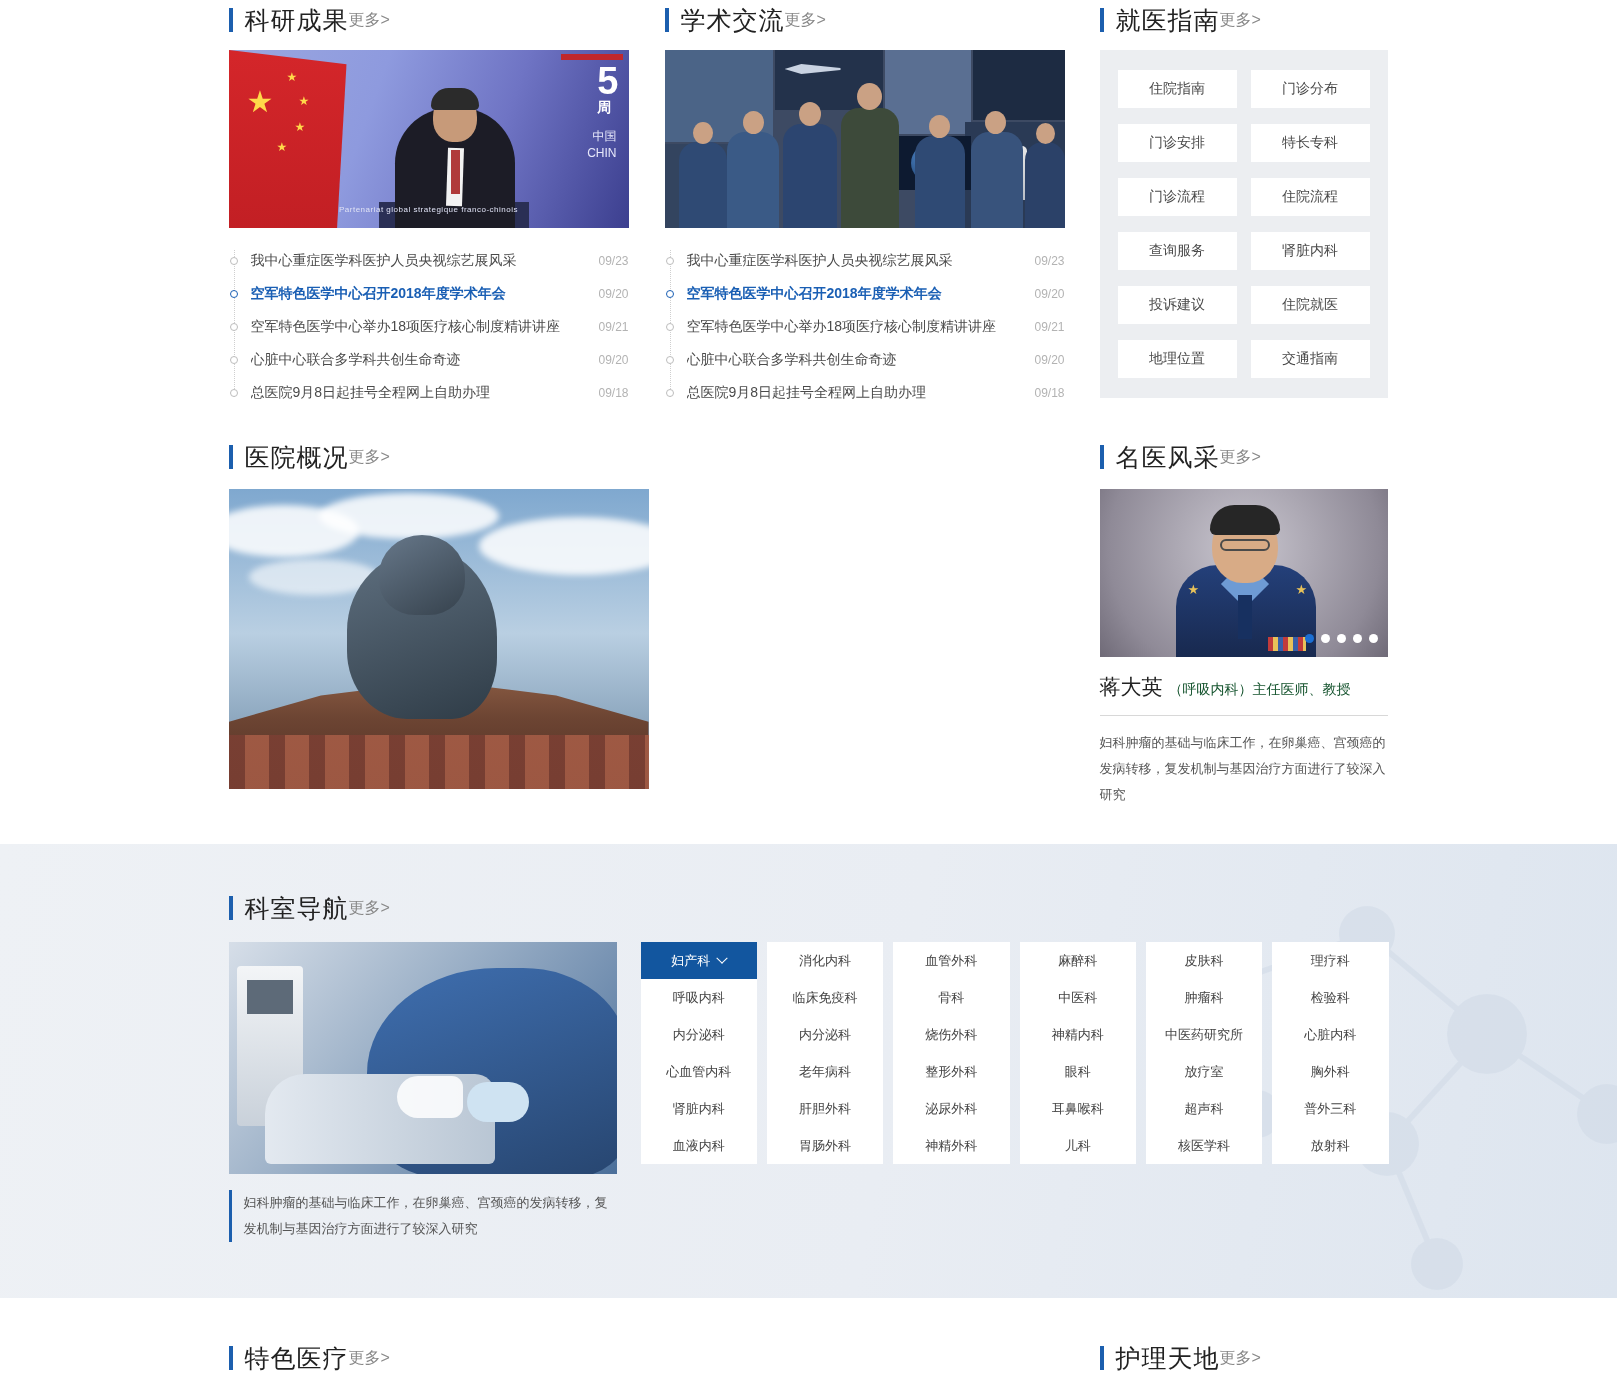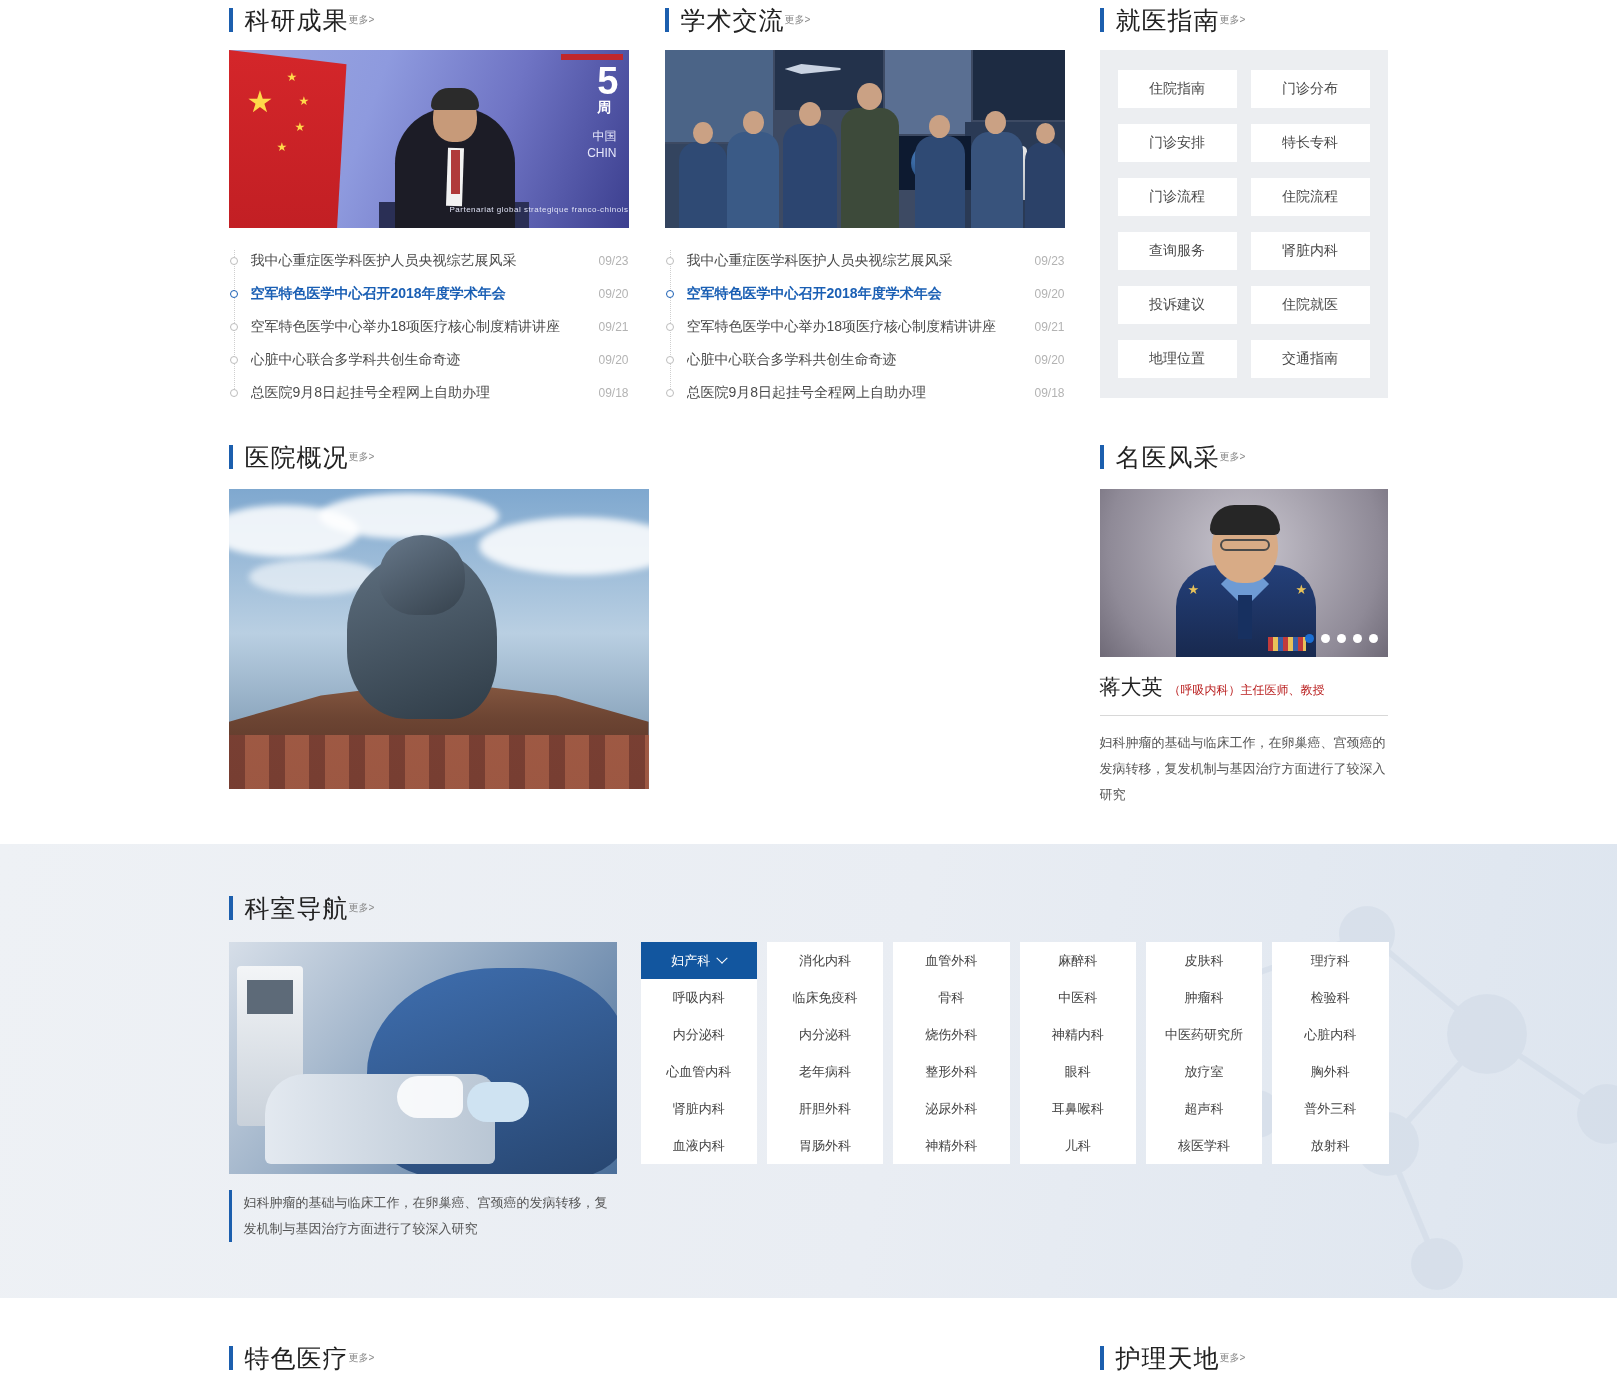--- a/index.html
+++ b/index.html
@@ -28,21 +28,21 @@
     line-height: 1;
   }
   .sec-bar {
     width: 4px;
     height: 24px;
     background: #1c5fae;
     margin-right: 12px;
     display: inline-block;
   }
   .more-link {
-    font-size: 10px;
+    font-size: 16px;
     color: #888;
     text-decoration: none;
     white-space: nowrap;
   }
 
   
   .top-wrap {
     width: 1160px;
     margin: 0 auto;
     padding-top: 0;
@@ -101,21 +101,21 @@
     position:absolute; left:150px; bottom:0; width:150px; height:26px;
     background:#2a2f55;
   }
   .thumb1 .badge {
     position:absolute; right:10px; top:12px; color:#ffffff; font-size:38px;
     font-weight:bold; line-height:1;
   }
   .thumb1 .badge small { display:block; font-size:14px; letter-spacing:2px; }
   .thumb1 .redbar { position:absolute; right:6px; top:4px; width:62px; height:6px; background:#c0272d; }
   .thumb1 .cap {
-    position:absolute; left:0; right:0; bottom:14px; text-align:right;
+    position:absolute; left:0; right:0; bottom:14px; text-align:center;
     color:#dfe2f5; font-size:8px; letter-spacing:.5px;
   }
   .thumb1 .cn {
     position:absolute; right:12px; top:78px; color:#e8e9fb; font-size:12px; line-height:1.4;
     text-align:right;
   }
 
   
   .thumb2 { background:#3d4a63; }
   .thumb2 .panel { position:absolute; background:#2b3c58; }
@@ -313,21 +313,21 @@
   }
   .dots span.on { background:#1a6fd4; }
 
   .doctor-name-row {
     margin-top: 16px;
     display:flex; align-items:baseline; gap:6px;
     padding-bottom:14px;
     border-bottom:1px solid #d8d8d8;
   }
   .doctor-name { font-size:21px; color:#222; }
-  .doctor-meta { font-size:12px; color:#b91c1c; }
+  .doctor-meta { font-size:14px; color:#14532d; }
   .doctor-desc {
     margin-top:14px; font-size:13px; line-height:26px; color:#555;
   }
 
   
   .dept-band {
     margin-top: 36px;
     width:1617px;
     background: linear-gradient(100deg,#eef1f5 0%, #e9edf3 55%, #dde5ef 100%);
     padding: 44px 0 56px;

